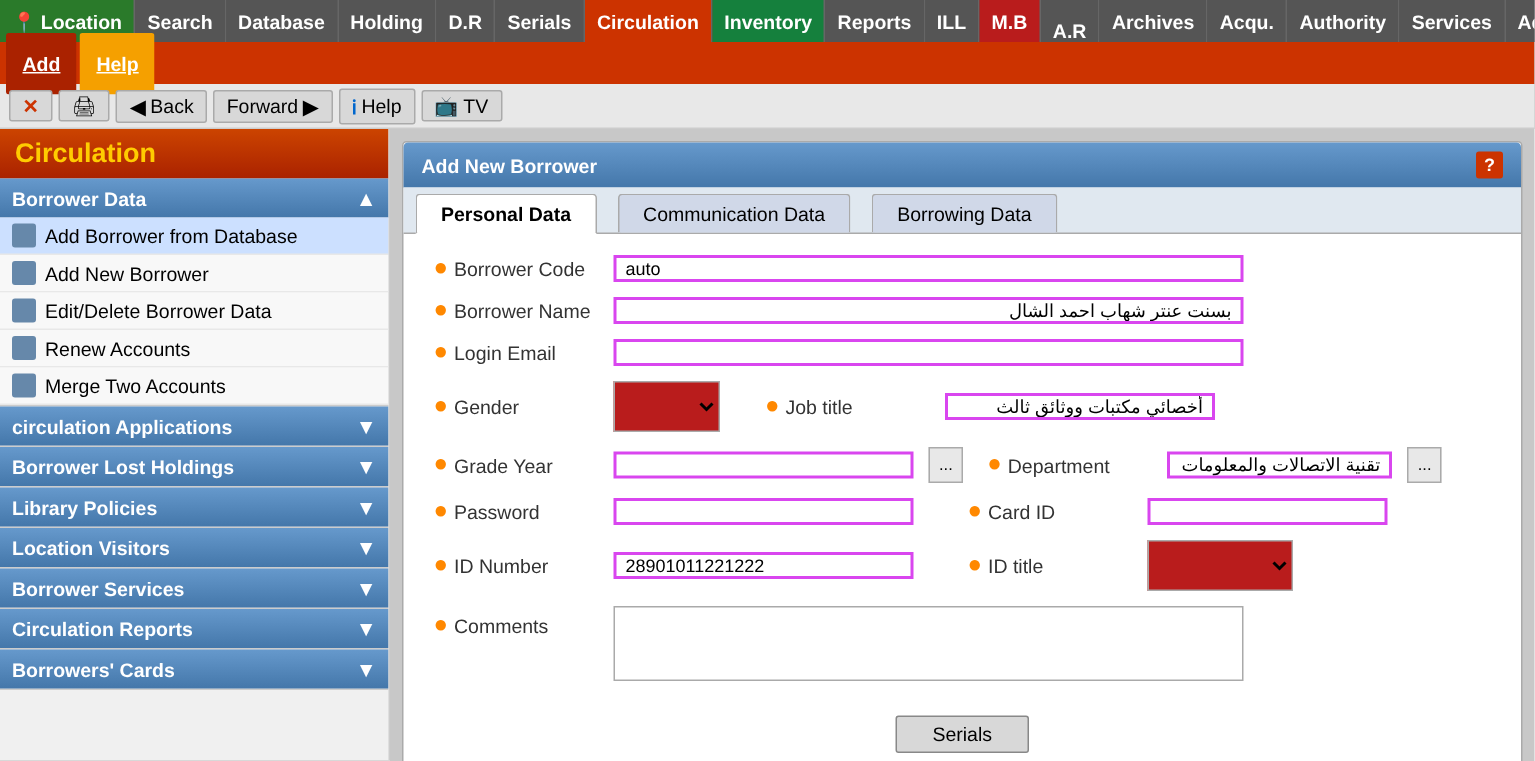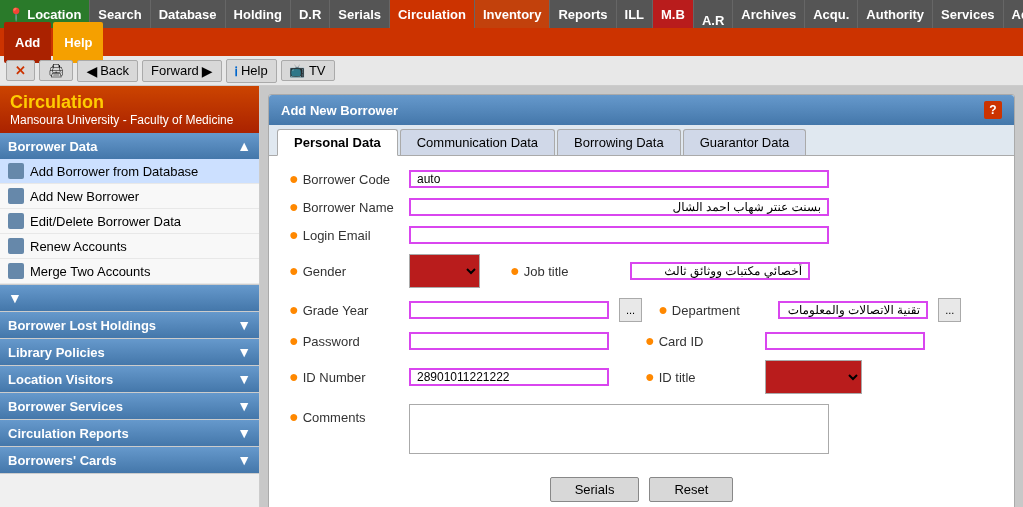--- a/index.html
+++ b/index.html
@@ -12,39 +12,40 @@
       font-size: 12px; font-weight: bold; cursor: pointer; white-space: nowrap;
       border-right: 1px solid #666;
     }
     .nav-item.location { background: #2a7a2a; }
     .nav-item.search { background: #555; }
     .nav-item.catalog { background: #555; }
     .nav-item.holding { background: #555; }
     .nav-item.dr { background: #555; }
     .nav-item.serials { background: #555; }
     .nav-item.circulation { background: #cc3300; }
-    .nav-item.inventory { background: #c2410c; }
+    .nav-item.inventory { background: #15803d; }
     .nav-item.reports { background: #555; }
     .nav-item.ill { background: #555; }
     .nav-item.mb { background: #b91c1c; }
     .nav-item.ar { background: #555; align-items: flex-end; }
     .nav-item.archives { background: #555; }
     .nav-item.acqu { background: #555; }
     .nav-item.authority { background: #555; }
     .nav-item.services { background: #555; }
     .nav-item.admin { background: #555; }
 
     
     .second-toolbar {
       display: flex; align-items: center; background: #cc3300; height: 28px; padding: 0 4px; gap: 2px;
     }
     .toolbar-btn {
       display: flex; align-items: center; padding: 12px 10px; background: #cc3300;
       color: #fff; font-size: 12px; font-weight: bold; cursor: pointer; border: 1px solid transparent;
       border-radius: 2px;
+      text-decoration: underline;
     }
     .toolbar-btn.active, .toolbar-btn:hover { background: #aa2200; }
     .toolbar-btn.help-btn { background: #f5a000; color: #fff; }
 
     
     .third-toolbar {
       display: flex; align-items: center; background: #e8e8e8; height: 30px; padding: 0 6px; gap: 4px;
       border-bottom: 1px solid #ccc;
     }
     .tb3-btn {
@@ -92,21 +93,21 @@
       color: #fff; padding: 6px 12px; font-size: 14px; font-weight: bold;
       display: flex; align-items: center; justify-content: space-between; border-radius: 3px 3px 0 0;
     }
     .form-panel-header .help-icon {
       background: #cc3300; color: #fff; width: 18px; height: 18px;
       display: flex; align-items: center; justify-content: center; font-size: 12px; font-weight: bold;
       border-radius: 2px; cursor: pointer;
     }
 
     
-    .tabs { display: flex; background: #e0e8f0; border-bottom: 1px solid #aaa; padding: 4px 8px 0; gap: 2px; }
+    .tabs { display: flex; background: #e0e8f0; border-bottom: 1px solid #aaa; padding: 4px 8px 0; gap: 14px; }
     .tab {
       padding: 5px 16px; border: 1px solid #aaa; border-bottom: none;
       background: #d0d8e8; cursor: pointer; font-size: 12px; border-radius: 3px 3px 0 0;
     }
     .tab.active { background: #fff; font-weight: bold; border-bottom: 1px solid #fff; margin-bottom: -1px; }
 
     
     .form-content { padding: 14px 20px; }
     .form-row { display: flex; align-items: center; margin-bottom: 10px; gap: 10px; }
     .form-label {
@@ -237,21 +238,20 @@
     <span>📺</span>
     <span>TV</span>
   </div>
 </div>
 
 <div class="main-layout">
 
   <div class="sidebar">
     <div class="sidebar-header">
       <div class="app-title">Circulation</div>
-      <div class="subtitle">Mansoura University - Faculty of Medicine</div>
     </div>
 
     <div class="sidebar-section">
       <div class="sidebar-section-header">
         <span>Borrower Data</span>
         <span class="expand-icon">▲</span>
       </div>
       <div class="sidebar-item active">
         <span class="item-icon"></span>
         <span>Add Borrower from Database</span>
@@ -269,20 +269,21 @@
         <span>Renew Accounts</span>
       </div>
       <div class="sidebar-item">
         <span class="item-icon"></span>
         <span>Merge Two Accounts</span>
       </div>
     </div>
 
     <div class="sidebar-section">
       <div class="sidebar-section-header">
+        <span>circulation Applications</span>
         <span class="expand-icon">▼</span>
       </div>
     </div>
     <div class="sidebar-section">
       <div class="sidebar-section-header">
         <span>Borrower Lost Holdings</span>
         <span class="expand-icon">▼</span>
       </div>
     </div>
     <div class="sidebar-section">
@@ -327,23 +328,20 @@
       <div class="tabs">
         <div class="tab active">
           <span>Personal Data</span>
         </div>
         <div class="tab">
           <span>Communication Data</span>
         </div>
         <div class="tab">
           <span>Borrowing Data</span>
         </div>
-        <div class="tab">
-          <span>Guarantor Data</span>
-        </div>
       </div>
 
       <div class="form-content">
 
         <div class="form-row">
           <div class="form-label">
             <span class="required-dot">●</span>
             <span>Borrower Code</span>
           </div>
           <input class="form-input wide-input" type="text" value="auto" style="">
@@ -433,21 +431,18 @@
           </div>
           <div class="textarea-wrapper">
             <textarea class="form-textarea" style=""></textarea>
           </div>
         </div>
 
         <div class="form-actions">
           <button class="action-btn">
             <span>Serials</span>
           </button>
-          <button class="action-btn">
-            <span>Reset</span>
-          </button>
         </div>
 
       </div>
     </div>
   </div>
 </div>
 
 </body></html>

